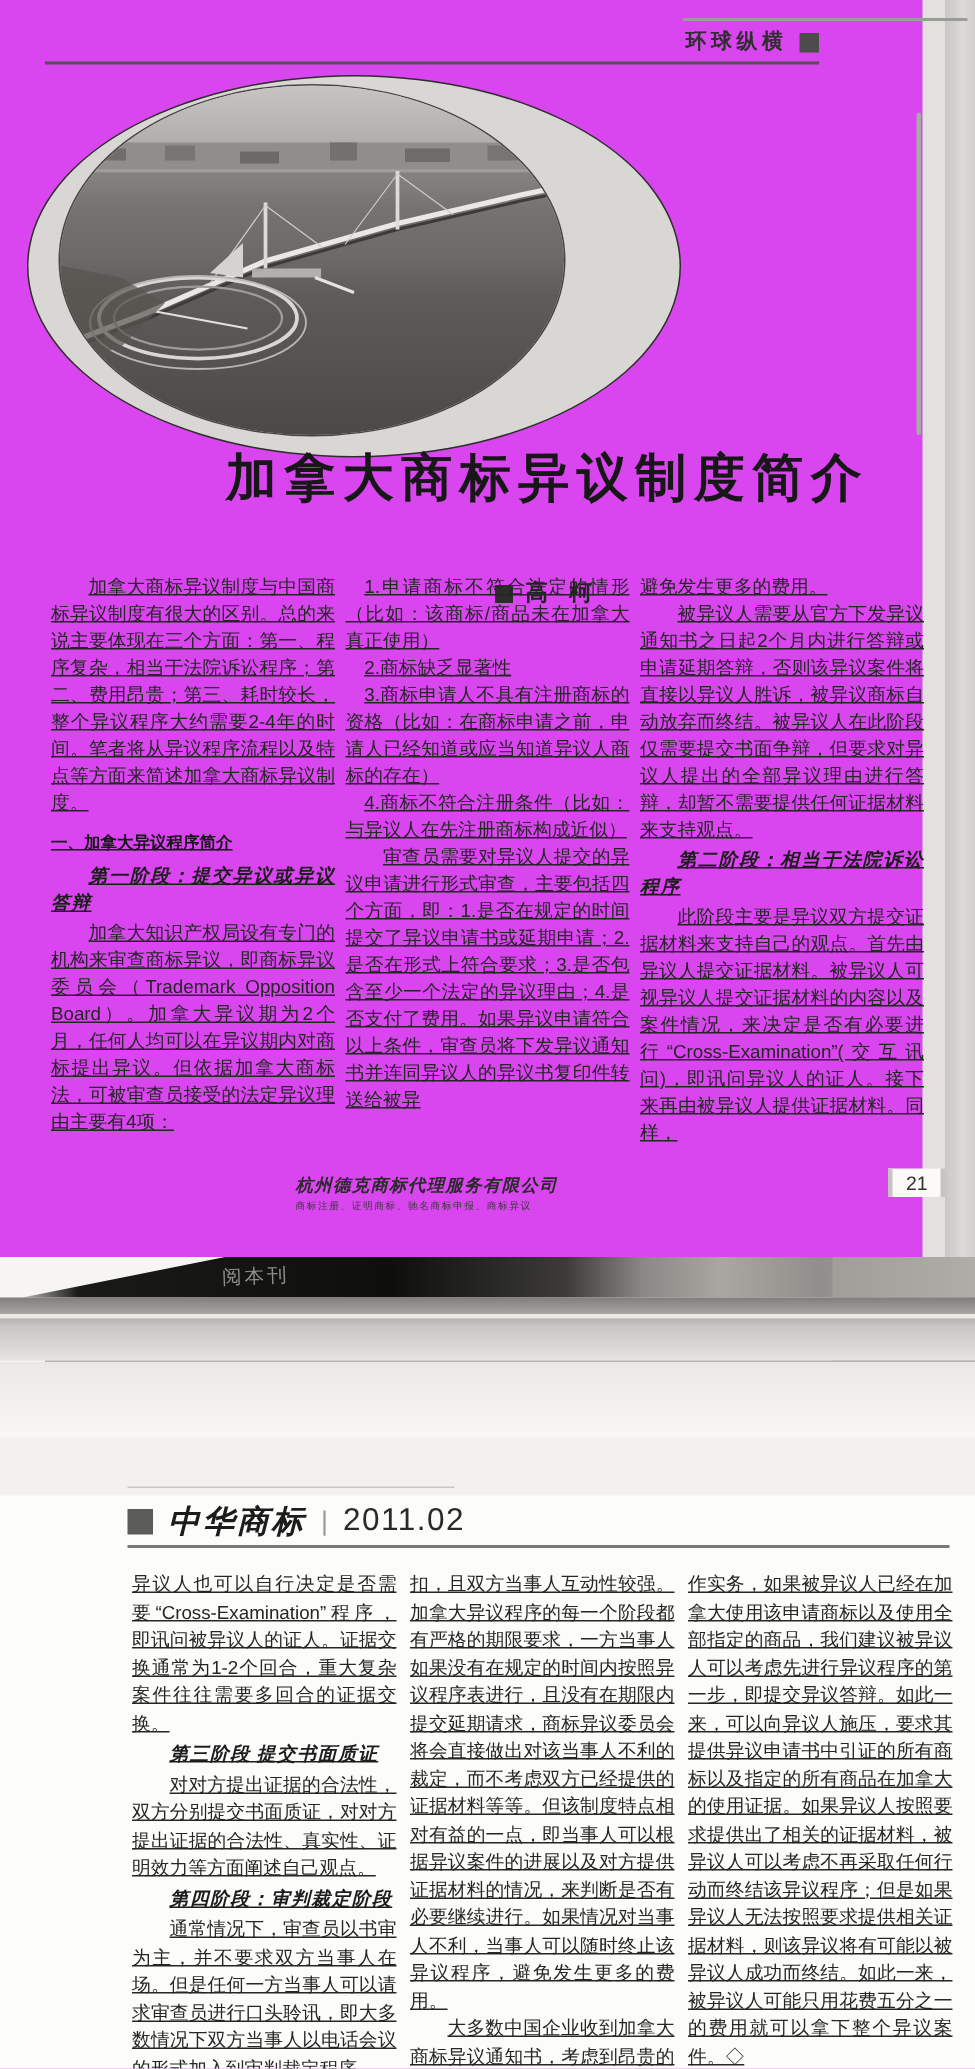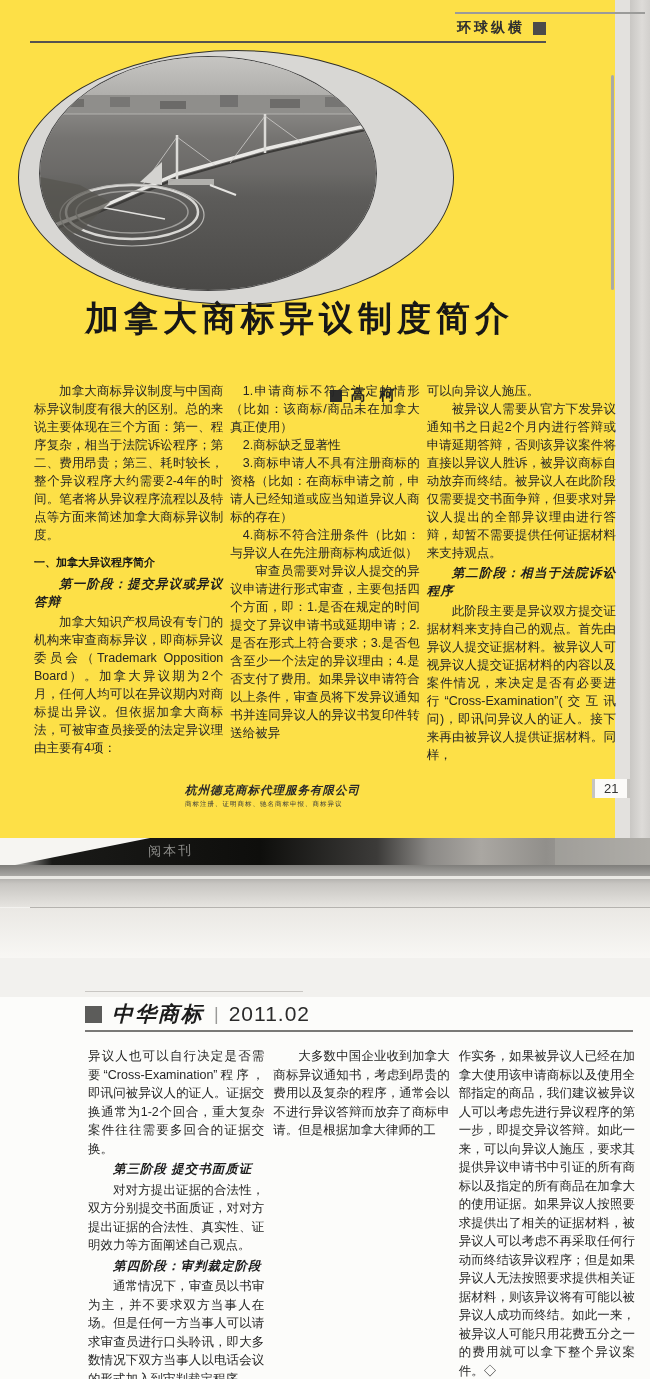--- a/index.html
+++ b/index.html
@@ -7,62 +7,62 @@
     width:650px;height:1379px;position:relative;
     background:#f2f1ee;
     font-family:"Liberation Sans",sans-serif;
     color:#2b2b2b;
     -webkit-font-smoothing:antialiased;
     overflow:hidden;
   }
   .abs{position:absolute;}
 
   
-  #page1{left:0;top:0;width:650px;height:838px;background:#fde047;}
+  #page1{left:0;top:0;width:650px;height:838px;background:#d946ef;}
 
   
   .edge-band-outer{left:630px;top:0;width:20px;height:838px;
     background:linear-gradient(90deg,#c9c7c4,#dddbd8 60%,#d2d0cd);}
   .edge-band-inner{left:615px;top:0;width:15px;height:838px;background:#e3e1de;}
   .edge-line{left:611px;top:75px;width:3px;height:215px;background:#a9a9a7;border-radius:2px;}
 
   
   .p1-rule-top{left:455px;top:12px;width:190px;height:2px;background:#9b9b99;}
   .p1-header-row{left:250px;top:18px;width:296px;height:20px;display:flex;justify-content:flex-end;align-items:center;gap:8px;}
   .p1-section-label{font-size:14px;font-weight:bold;letter-spacing:3px;color:#2f2f2f;}
   .sq-icon{display:inline-block;width:13px;height:13px;background:#4c4c4a;}
   .p1-rule-main{left:30px;top:41px;width:516px;height:2px;background:#55534f;}
 
   
   .oval-outer{left:18px;top:50px;width:434px;height:253px;border-radius:50%;
     background:#d8d7d4;border:1px solid #2e2e2c;}
   .oval-inner{left:20px;top:5px;width:336px;height:233px;border-radius:50%;overflow:hidden;border:1px solid #444;}
 
   
-  .title{left:85px;top:296px;width:560px;
+  .title{left:85px;top:296px;width:560px;text-align:center;
     font-family:"Liberation Serif",serif;font-weight:bold;
     font-size:34px;letter-spacing:5px;color:#171717;}
   .byline{left:85px;top:354px;width:560px;display:flex;justify-content:center;align-items:center;gap:8px;margin-top:32px;}
   .byline .name{font-size:15px;font-weight:bold;letter-spacing:5px;color:#222;}
   .byline .sq-icon{width:12px;height:12px;background:#2c2c2a;}
 
   
   .cols{display:flex;}
   #p1-cols{left:34px;top:382px;width:582px;gap:7px;}
   .col{width:190px;font-size:12.5px;line-height:18px;text-align:justify;color:#262626;}
-  .col p{margin:0;}
+  .col p{margin:0;text-decoration:underline;}
   .para{text-indent:2em;}
   .cont{text-indent:0;}
   .item{text-indent:1em;}
   .h2{font-weight:bold;font-size:11px;margin:9px 0 4px 0 !important;text-indent:0;color:#161616;}
   .stage{font-family:"Liberation Serif",serif;font-style:italic;font-weight:bold;
     text-indent:2em;letter-spacing:1px;margin:2px 0 !important;color:#1d1d1d;}
 
   
-  .agency{left:185px;top:783px;width:230px;text-align:left;}
+  .agency{left:197px;top:783px;width:230px;text-align:left;}
   .agency-name{font-family:"Liberation Serif",serif;font-weight:bold;font-style:italic;
     font-size:11.5px;letter-spacing:1px;color:#2a2a2a;}
   .agency-sub{font-size:6.5px;letter-spacing:1px;color:#3a3a3a;margin-top:2px;}
   .pageno{left:592px;top:779px;padding:2px 9px;font-size:13px;color:#333;
     border-left:3px solid #c6c4c0;border-right:3px solid #c6c4c0;background:#fbfaf8;}
 
   
   #scanband{left:0;top:838px;width:650px;height:120px;background:#f3f2ef;}
   .scan-black{left:0;top:0;width:650px;height:27px;
     background:linear-gradient(90deg,#f6f5f2 0%,#1a1a18 8%,#0e0e0c 40%,#3c3b39 58%,#8b8986 66%,#aaa7a2 74%,#918f8b 84%,#b6b4b0 100%);}
@@ -168,21 +168,21 @@
       <p class="para">加拿大知识产权局设有专门的机构来审查商标异议，即商标异议委员会（Trademark Opposition Board）。加拿大异议期为2个月，任何人均可以在异议期内对商标提出异议。但依据加拿大商标法，可被审查员接受的法定异议理由主要有4项：</p>
     </div>
     <div class="col">
       <p class="item">1.申请商标不符合法定的情形（比如：该商标/商品未在加拿大真正使用）</p>
       <p class="item">2.商标缺乏显著性</p>
       <p class="item">3.商标申请人不具有注册商标的资格（比如：在商标申请之前，申请人已经知道或应当知道异议人商标的存在）</p>
       <p class="item">4.商标不符合注册条件（比如：与异议人在先注册商标构成近似）</p>
       <p class="para">审查员需要对异议人提交的异议申请进行形式审查，主要包括四个方面，即：1.是否在规定的时间提交了异议申请书或延期申请；2.是否在形式上符合要求；3.是否包含至少一个法定的异议理由；4.是否支付了费用。如果异议申请符合以上条件，审查员将下发异议通知书并连同异议人的异议书复印件转送给被异</p>
     </div>
     <div class="col">
-      <p class="cont">可以向异议人施压。</p>
+      <p class="cont">避免发生更多的费用。</p>
       <p class="para">被异议人需要从官方下发异议通知书之日起2个月内进行答辩或申请延期答辩，否则该异议案件将直接以异议人胜诉，被异议商标自动放弃而终结。被异议人在此阶段仅需要提交书面争辩，但要求对异议人提出的全部异议理由进行答辩，却暂不需要提供任何证据材料来支持观点。</p>
       <p class="stage">第二阶段：相当于法院诉讼程序</p>
       <p class="para">此阶段主要是异议双方提交证据材料来支持自己的观点。首先由异议人提交证据材料。被异议人可视异议人提交证据材料的内容以及案件情况，来决定是否有必要进行“Cross-Examination”(交互讯问)，即讯问异议人的证人。接下来再由被异议人提供证据材料。同样，</p>
     </div>
   </div>
 
   <div class="abs agency">
     <div class="agency-name">杭州德克商标代理服务有限公司</div>
     <div class="agency-sub">商标注册、证明商标、驰名商标申报、商标异议</div>
   </div>
@@ -214,20 +214,21 @@
     <div class="col">
       <p class="cont">异议人也可以自行决定是否需要“Cross-Examination”程序，即讯问被异议人的证人。证据交换通常为1-2个回合，重大复杂案件往往需要多回合的证据交换。</p>
       <p class="stage">第三阶段 提交书面质证</p>
       <p class="para">对对方提出证据的合法性，双方分别提交书面质证，对对方提出证据的合法性、真实性、证明效力等方面阐述自己观点。</p>
       <p class="stage">第四阶段：审判裁定阶段</p>
       <p class="para">通常情况下，审查员以书审为主，并不要求双方当事人在场。但是任何一方当事人可以请求审查员进行口头聆讯，即大多数情况下双方当事人以电话会议的形式加入到审判裁定程序。</p>
       <p class="h2">二、加拿大异议程序的特点</p>
 
     </div>
     <div class="col">
+      <p class="cont">扣，且双方当事人互动性较强。加拿大异议程序的每一个阶段都有严格的期限要求，一方当事人如果没有在规定的时间内按照异议程序表进行，且没有在期限内提交延期请求，商标异议委员会将会直接做出对该当事人不利的裁定，而不考虑双方已经提供的证据材料等等。但该制度特点相对有益的一点，即当事人可以根据异议案件的进展以及对方提供证据材料的情况，来判断是否有必要继续进行。如果情况对当事人不利，当事人可以随时终止该异议程序，避免发生更多的费用。</p>
       <p class="para">大多数中国企业收到加拿大商标异议通知书，考虑到昂贵的费用以及复杂的程序，通常会以不进行异议答辩而放弃了商标申请。但是根据加拿大律师的工</p>
     </div>
     <div class="col">
       <p class="cont">作实务，如果被异议人已经在加拿大使用该申请商标以及使用全部指定的商品，我们建议被异议人可以考虑先进行异议程序的第一步，即提交异议答辩。如此一来，可以向异议人施压，要求其提供异议申请书中引证的所有商标以及指定的所有商品在加拿大的使用证据。如果异议人按照要求提供出了相关的证据材料，被异议人可以考虑不再采取任何行动而终结该异议程序；但是如果异议人无法按照要求提供相关证据材料，则该异议将有可能以被异议人成功而终结。如此一来，被异议人可能只用花费五分之一的费用就可以拿下整个异议案件。◇</p>
       <p class="affiliation">作者单位：集佳知识产权代理有限公司</p>
     </div>
   </div>
 </div>
 
 </body></html>

